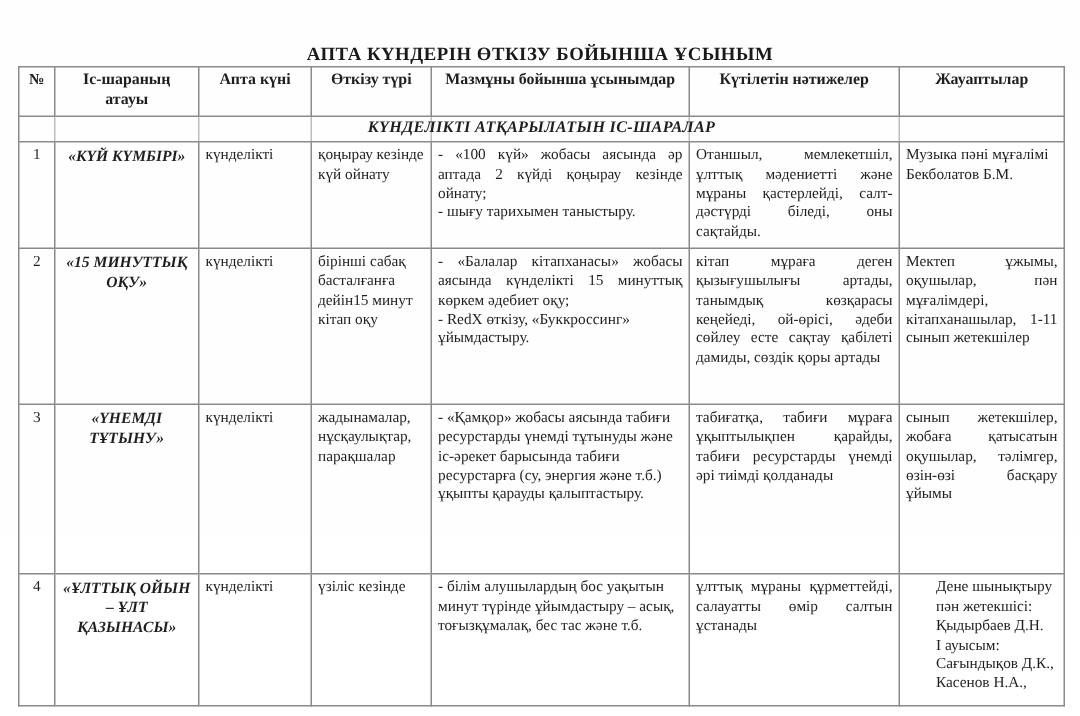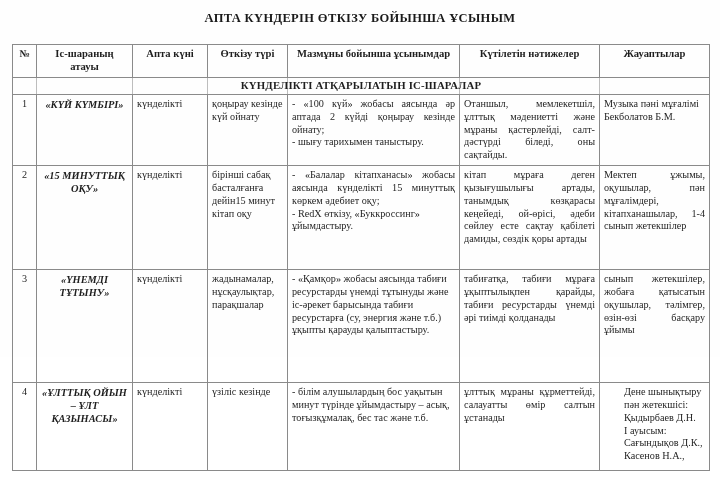--- a/index.html
+++ b/index.html
@@ -15,21 +15,21 @@
     font-family: "Liberation Serif", "DejaVu Serif", serif;
     color: #1c1c1c;
     -webkit-font-smoothing: antialiased;
   }
 
   .page {
     position: relative;
     width: 720px;
     height: 357px;
     box-sizing: border-box;
-    padding: 0;
+    padding: 18px;
     background: #fefefe;
   }
 
   
   .doc-title {
     text-align: center;
     font-size: 12.5px;
     font-weight: bold;
     letter-spacing: 0.35px;
     padding-top: 11px;
@@ -86,20 +86,21 @@
     padding-right: 1px;
     font-size: 10.2px;
   }
 
   
   tr.banner-row td {
     border-left-color: #8a8a8a;
     border-right-color: #8a8a8a;
     padding: 0;
     height: 17px;
+    font-style: italic;
   }
   tr.banner-row td.banner-cell {
     position: relative;
     border-left: 1px solid #8a8a8a;
     border-right: 1px solid #8a8a8a;
   }
   .banner-text {
     position: absolute;
     left: 0;
     right: 0;
@@ -231,21 +232,21 @@
         <tr class="r2">
           <td class="cell-num">2</td>
           <td class="cell-name">«15 МИНУТТЫҚ ОҚУ»</td>
           <td class="cell-day">күнделікті</td>
           <td class="cell-type">бірінші сабақ басталғанға дейін15 минут кітап оқу</td>
           <td class="cell-content">
             <p class="para">- «Балалар кітапханасы» жобасы аясында күнделікті 15 минуттық көркем әдебиет оқу;</p>
             <p class="para para-last">- RedX өткізу, «Буккроссинг» ұйымдастыру.</p>
           </td>
           <td class="cell-result">кітап мұраға деген қызығушылығы артады, танымдық көзқарасы кеңейеді, ой-өрісі, әдеби сөйлеу есте сақтау қабілеті дамиды, сөздік қоры артады</td>
-          <td class="cell-resp">Мектеп ұжымы, оқушылар, пән мұғалімдері, кітапханашылар, 1-4 сынып жетекшілер</td>
+          <td class="cell-resp">Мектеп ұжымы, оқушылар, пән мұғалімдері, кітапханашылар, 1-11 сынып жетекшілер</td>
         </tr>
 
         <tr class="r3">
           <td class="cell-num">3</td>
           <td class="cell-name">«ҮНЕМДІ ТҰТЫНУ»</td>
           <td class="cell-day">күнделікті</td>
           <td class="cell-type">жадынамалар, нұсқаулықтар, парақшалар</td>
           <td class="cell-content">
             <p class="para para-last">- «Қамқор» жобасы аясында табиғи ресурстарды үнемді тұтынуды және іс-әрекет барысында табиғи ресурстарға (су, энергия және т.б.) ұқыпты қарауды қалыптастыру.</p>
           </td>

